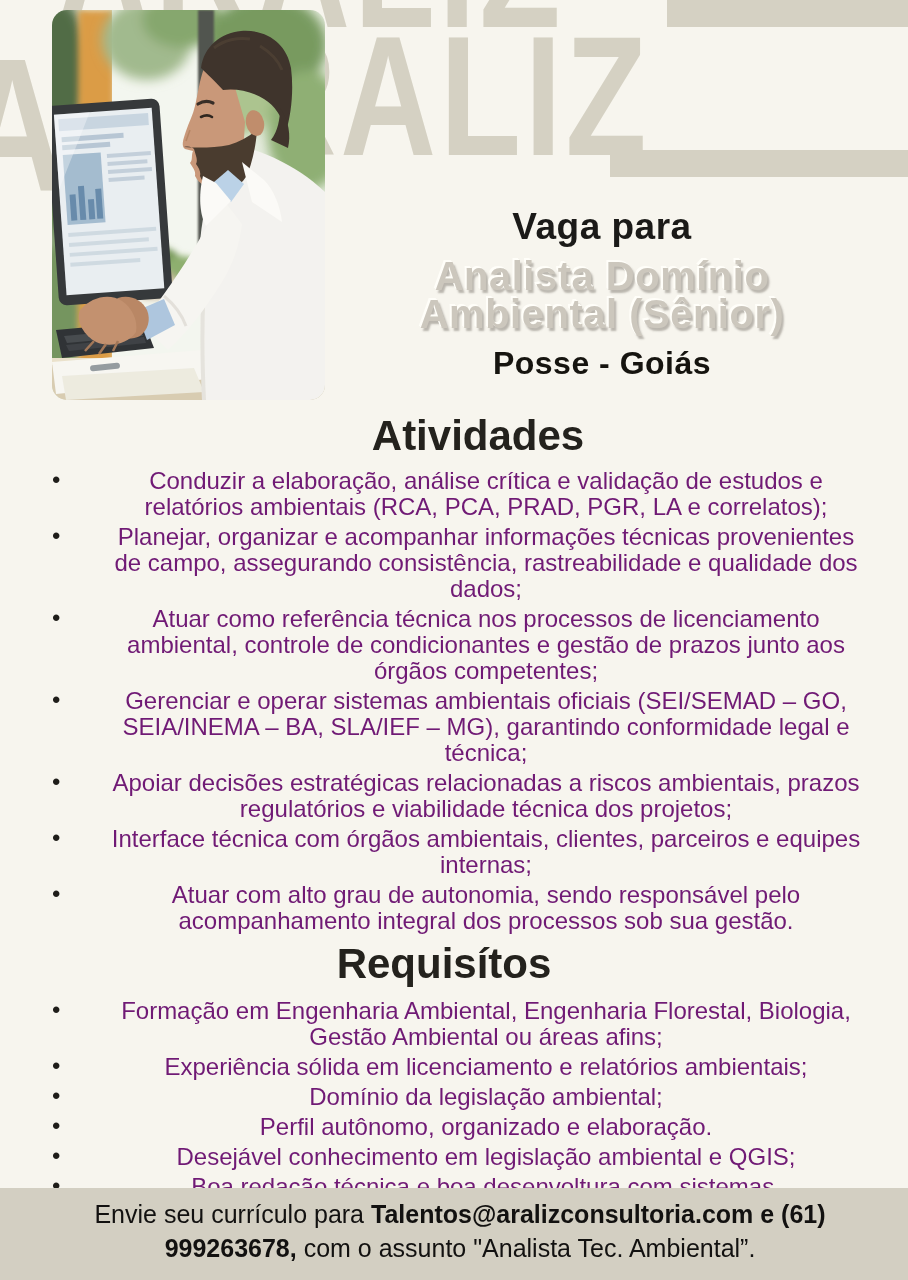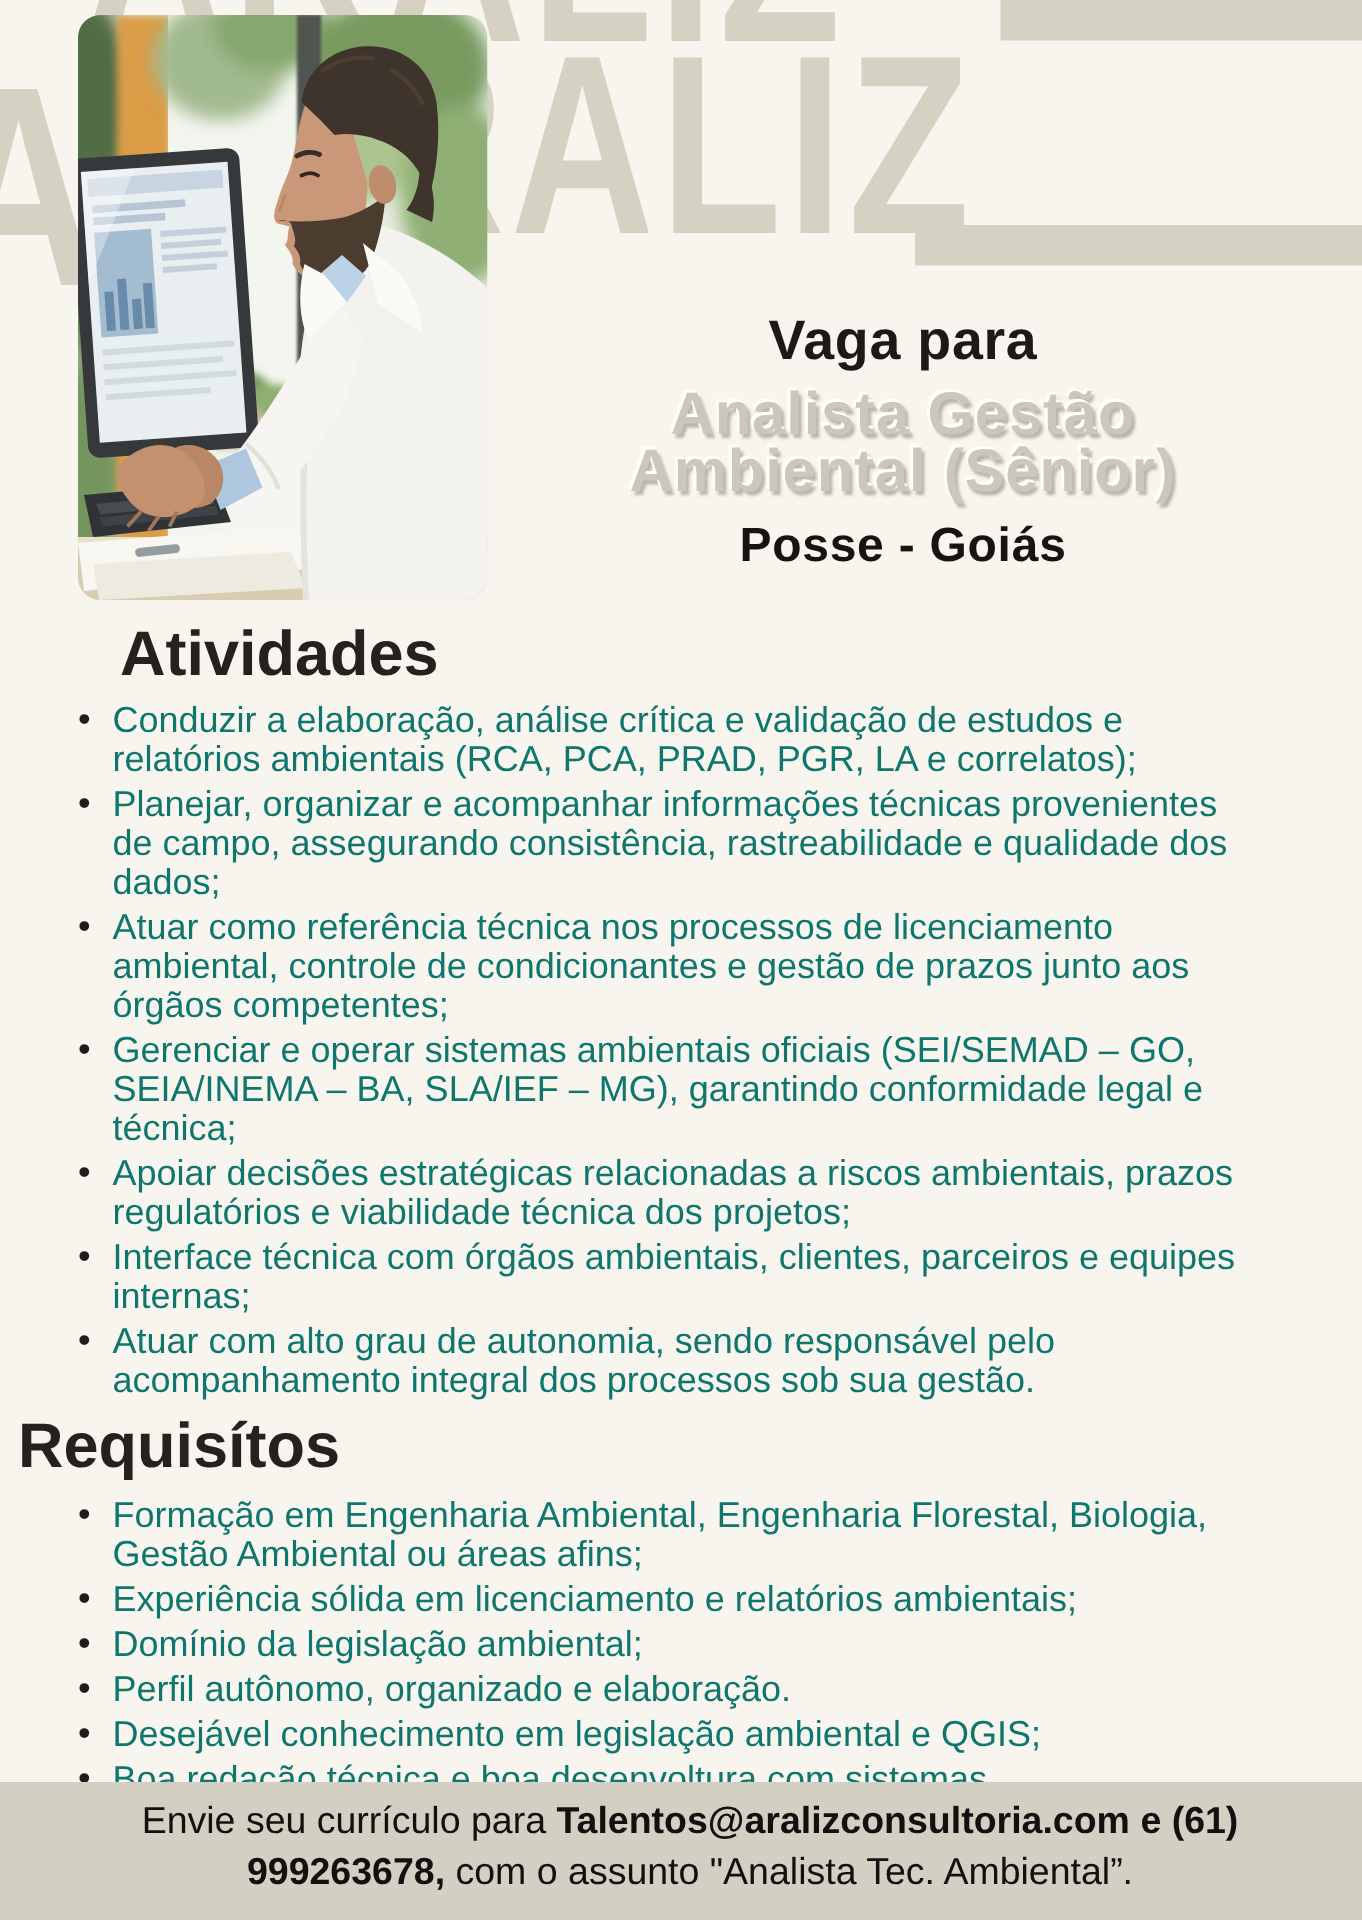--- a/index.html
+++ b/index.html
@@ -18,28 +18,28 @@
   
   .title-block{position:absolute;left:277px;top:205px;width:650px;z-index:3;text-align:center;}
   .eyebrow{margin:0;font-size:37px;font-weight:600;color:#1b1a18;letter-spacing:.5px;line-height:44px;}
   .job-title{
     margin:8px 0 0 0;font-size:40px;font-weight:700;line-height:38px;letter-spacing:.5px;
     color:#ccc7bd;
     text-shadow:-2px -2px 0 #fffef9,-1px -1px 0 #fffef9,2px 3px 2px rgba(110,105,95,.45);
   }
   .location{margin:12px 0 0 0;font-size:32px;font-weight:700;color:#16140f;letter-spacing:.5px;}
   
-  .content{position:absolute;left:0;top:405px;width:876px;z-index:3;}
+  .content{position:absolute;left:0;top:405px;width:876px;z-index:3;text-align:center;}
   .section-heading{
     margin:8px 0 9px 80px;font-size:42px;line-height:46px;font-weight:700;color:#24221d;
   }
   .section-heading.req{margin-top:7px;margin-bottom:11px;margin-left:12px;}
   ul.bullets{list-style:none;margin:0 0 0 75px;padding:0;width:822px;}
   ul.bullets li{
-    position:relative;font-size:24px;line-height:26px;color:#0f766e;
+    position:relative;font-size:24px;line-height:26px;color:#701a75;
     white-space:pre-line;margin:0 0 4px 0;font-weight:400;
   }
   ul.bullets li::before{
     content:"\2022";position:absolute;left:-23px;top:-1px;font-size:24px;color:#1f1d19;
   }
   
   .footer{
     position:absolute;left:0;top:1188px;width:908px;height:92px;z-index:3;
     background:#d3cfc2;
   }
@@ -174,21 +174,21 @@
         <path d="M162,172 L176,160 L192,174 L179,192 L160,184 Z" fill="#b7d0e6"></path>
         <path d="M151,166 C146,186 148,206 154,216 L179,191 L164,173 Z" fill="#fbfaf7"></path>
         <path d="M190,152 L212,170 C222,180 228,196 230,212 L200,192 Z" fill="#fbfaf7"></path>
       </g>
       <rect x="0" y="0" width="273" height="390" fill="#ffffff" opacity="0.06"></rect>
     </svg>
   </figure>
 
   <header class="title-block">
     <p class="eyebrow">Vaga para</p>
-    <h1 class="job-title"><span>Analista Gestão</span><br><span>Ambiental (Sênior)</span></h1>
+    <h1 class="job-title"><span>Analista Domínio</span><br><span>Ambiental (Sênior)</span></h1>
     <p class="location">Posse - Goiás</p>
   </header>
 
   <main class="content">
     <section>
       <h2 class="section-heading">Atividades</h2>
       <ul class="bullets">
           <li>Conduzir a elaboração, análise crítica e validação de estudos e
 relatórios ambientais (RCA, PCA, PRAD, PGR, LA e correlatos);</li>
           <li>Planejar, organizar e acompanhar informações técnicas provenientes

